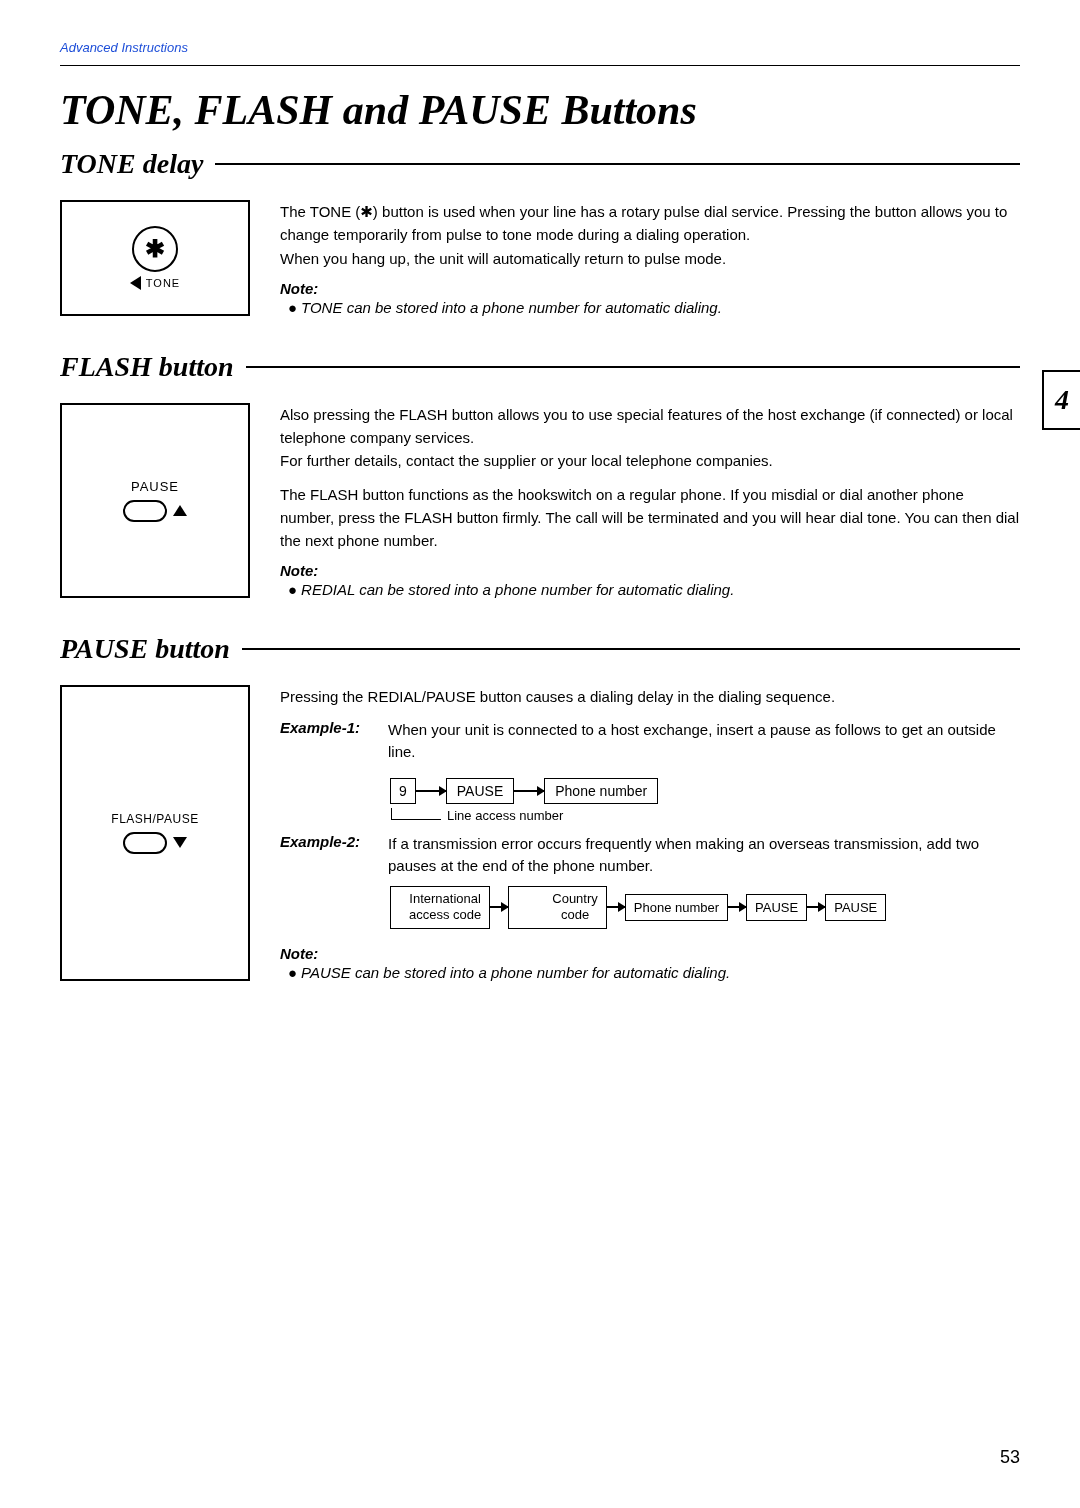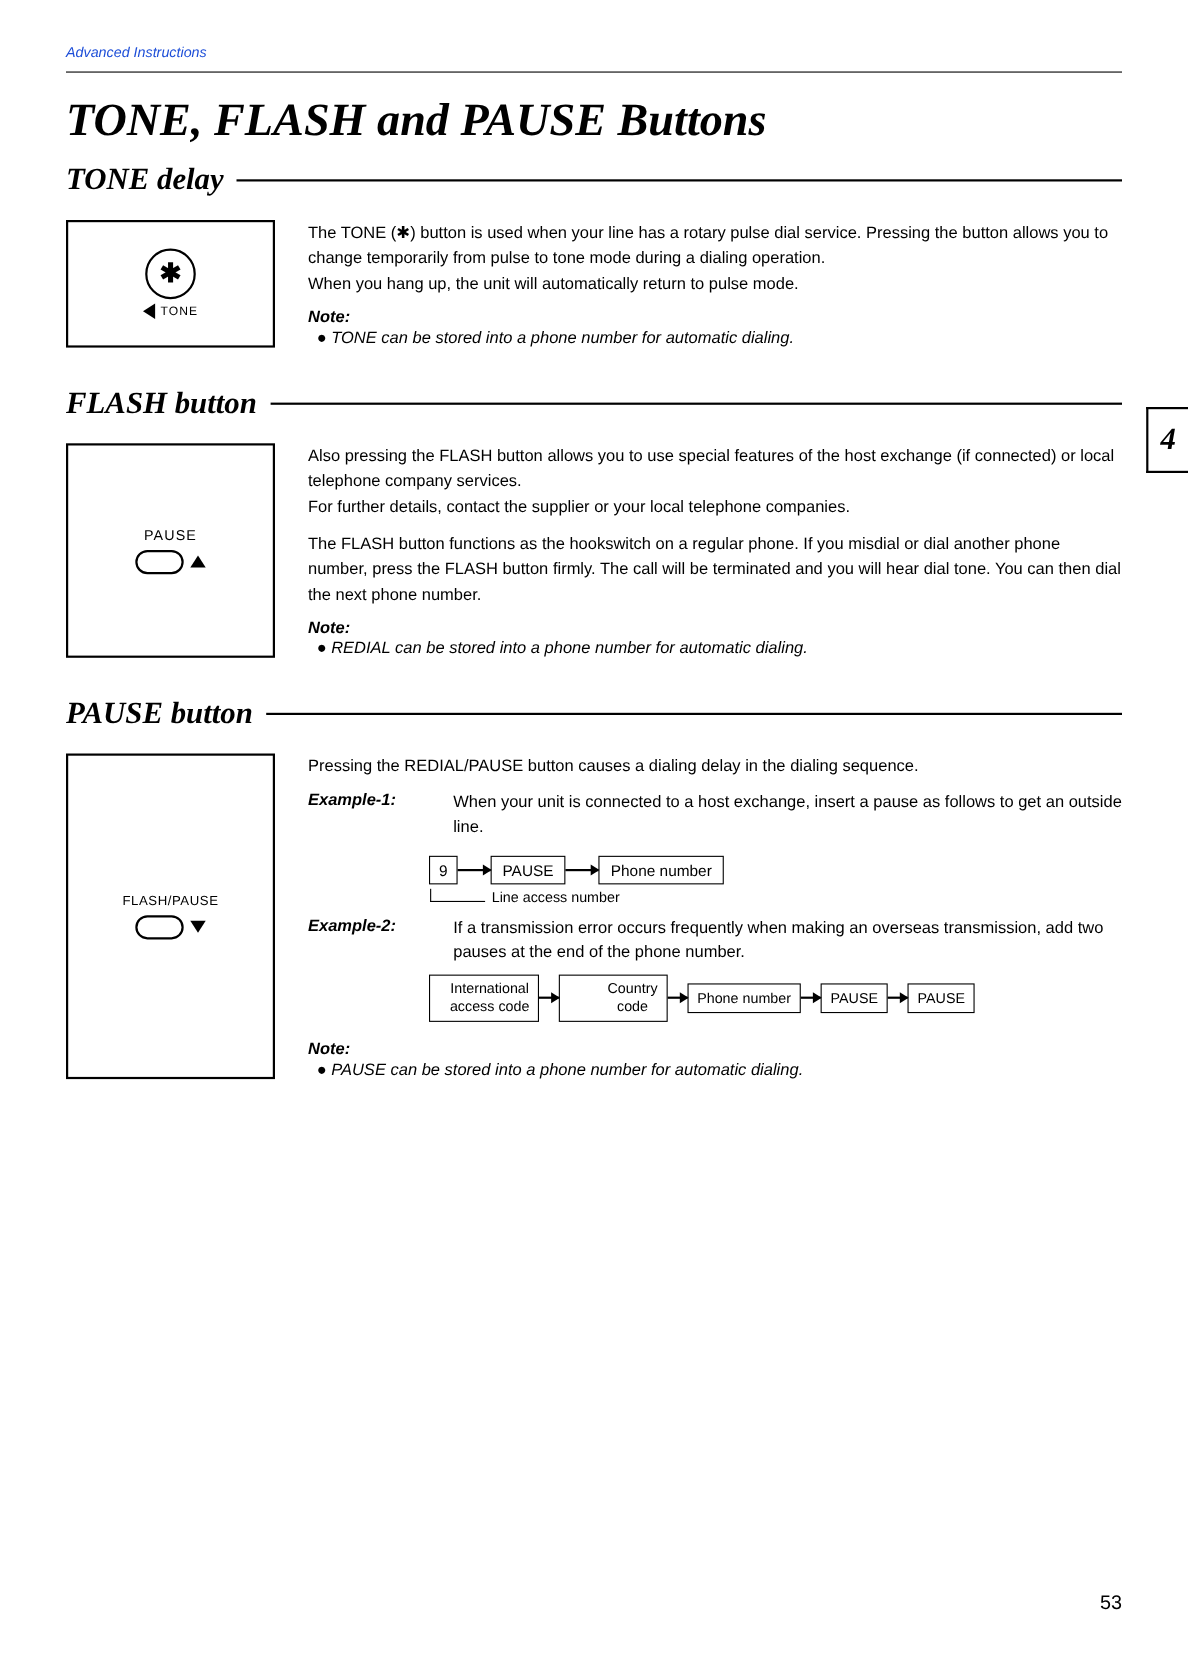--- a/index.html
+++ b/index.html
@@ -156,21 +156,20 @@
       width: 0;
       height: 0;
       border-left: 8px solid #000;
       border-top: 5px solid transparent;
       border-bottom: 5px solid transparent;
     }
     .example-row {
       display: flex;
       align-items: flex-start;
       margin-bottom: 8px;
-      gap: 24px;
     }
     .example-label {
       font-size: 15px;
       font-weight: bold;
       font-style: italic;
       min-width: 100px;
       margin-right: 8px;
       flex-shrink: 0;
     }
     .example-text {

